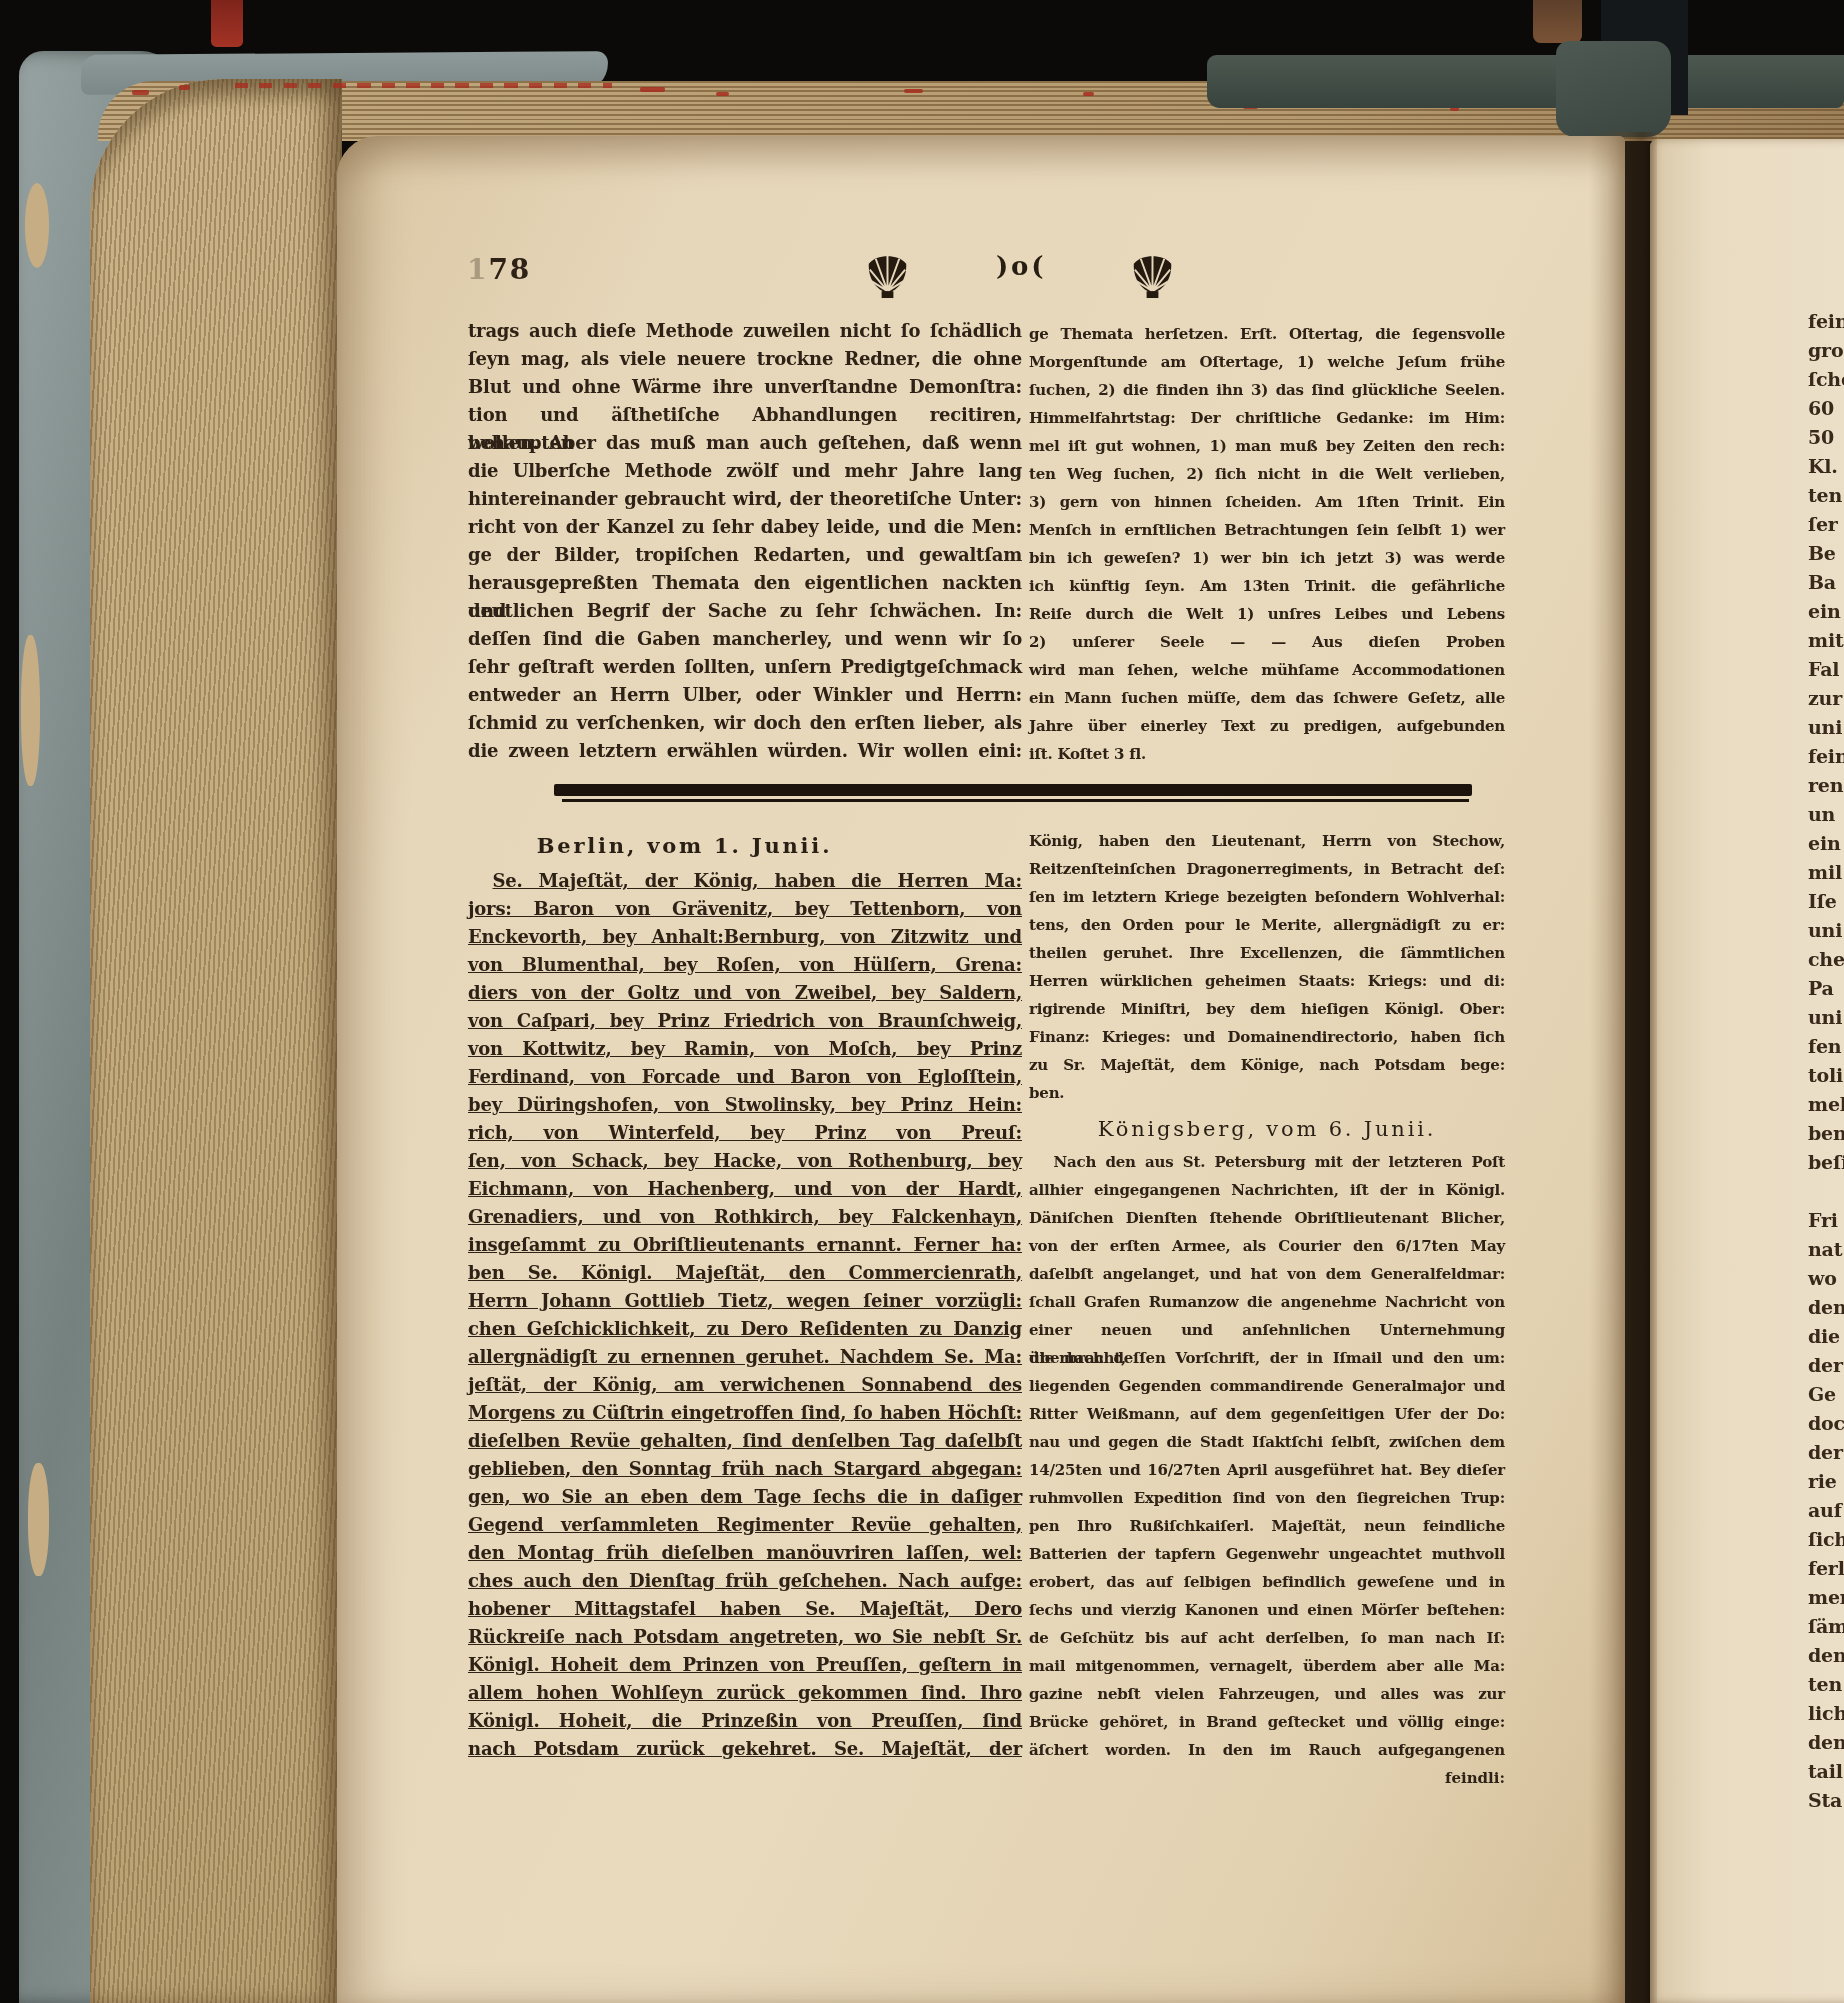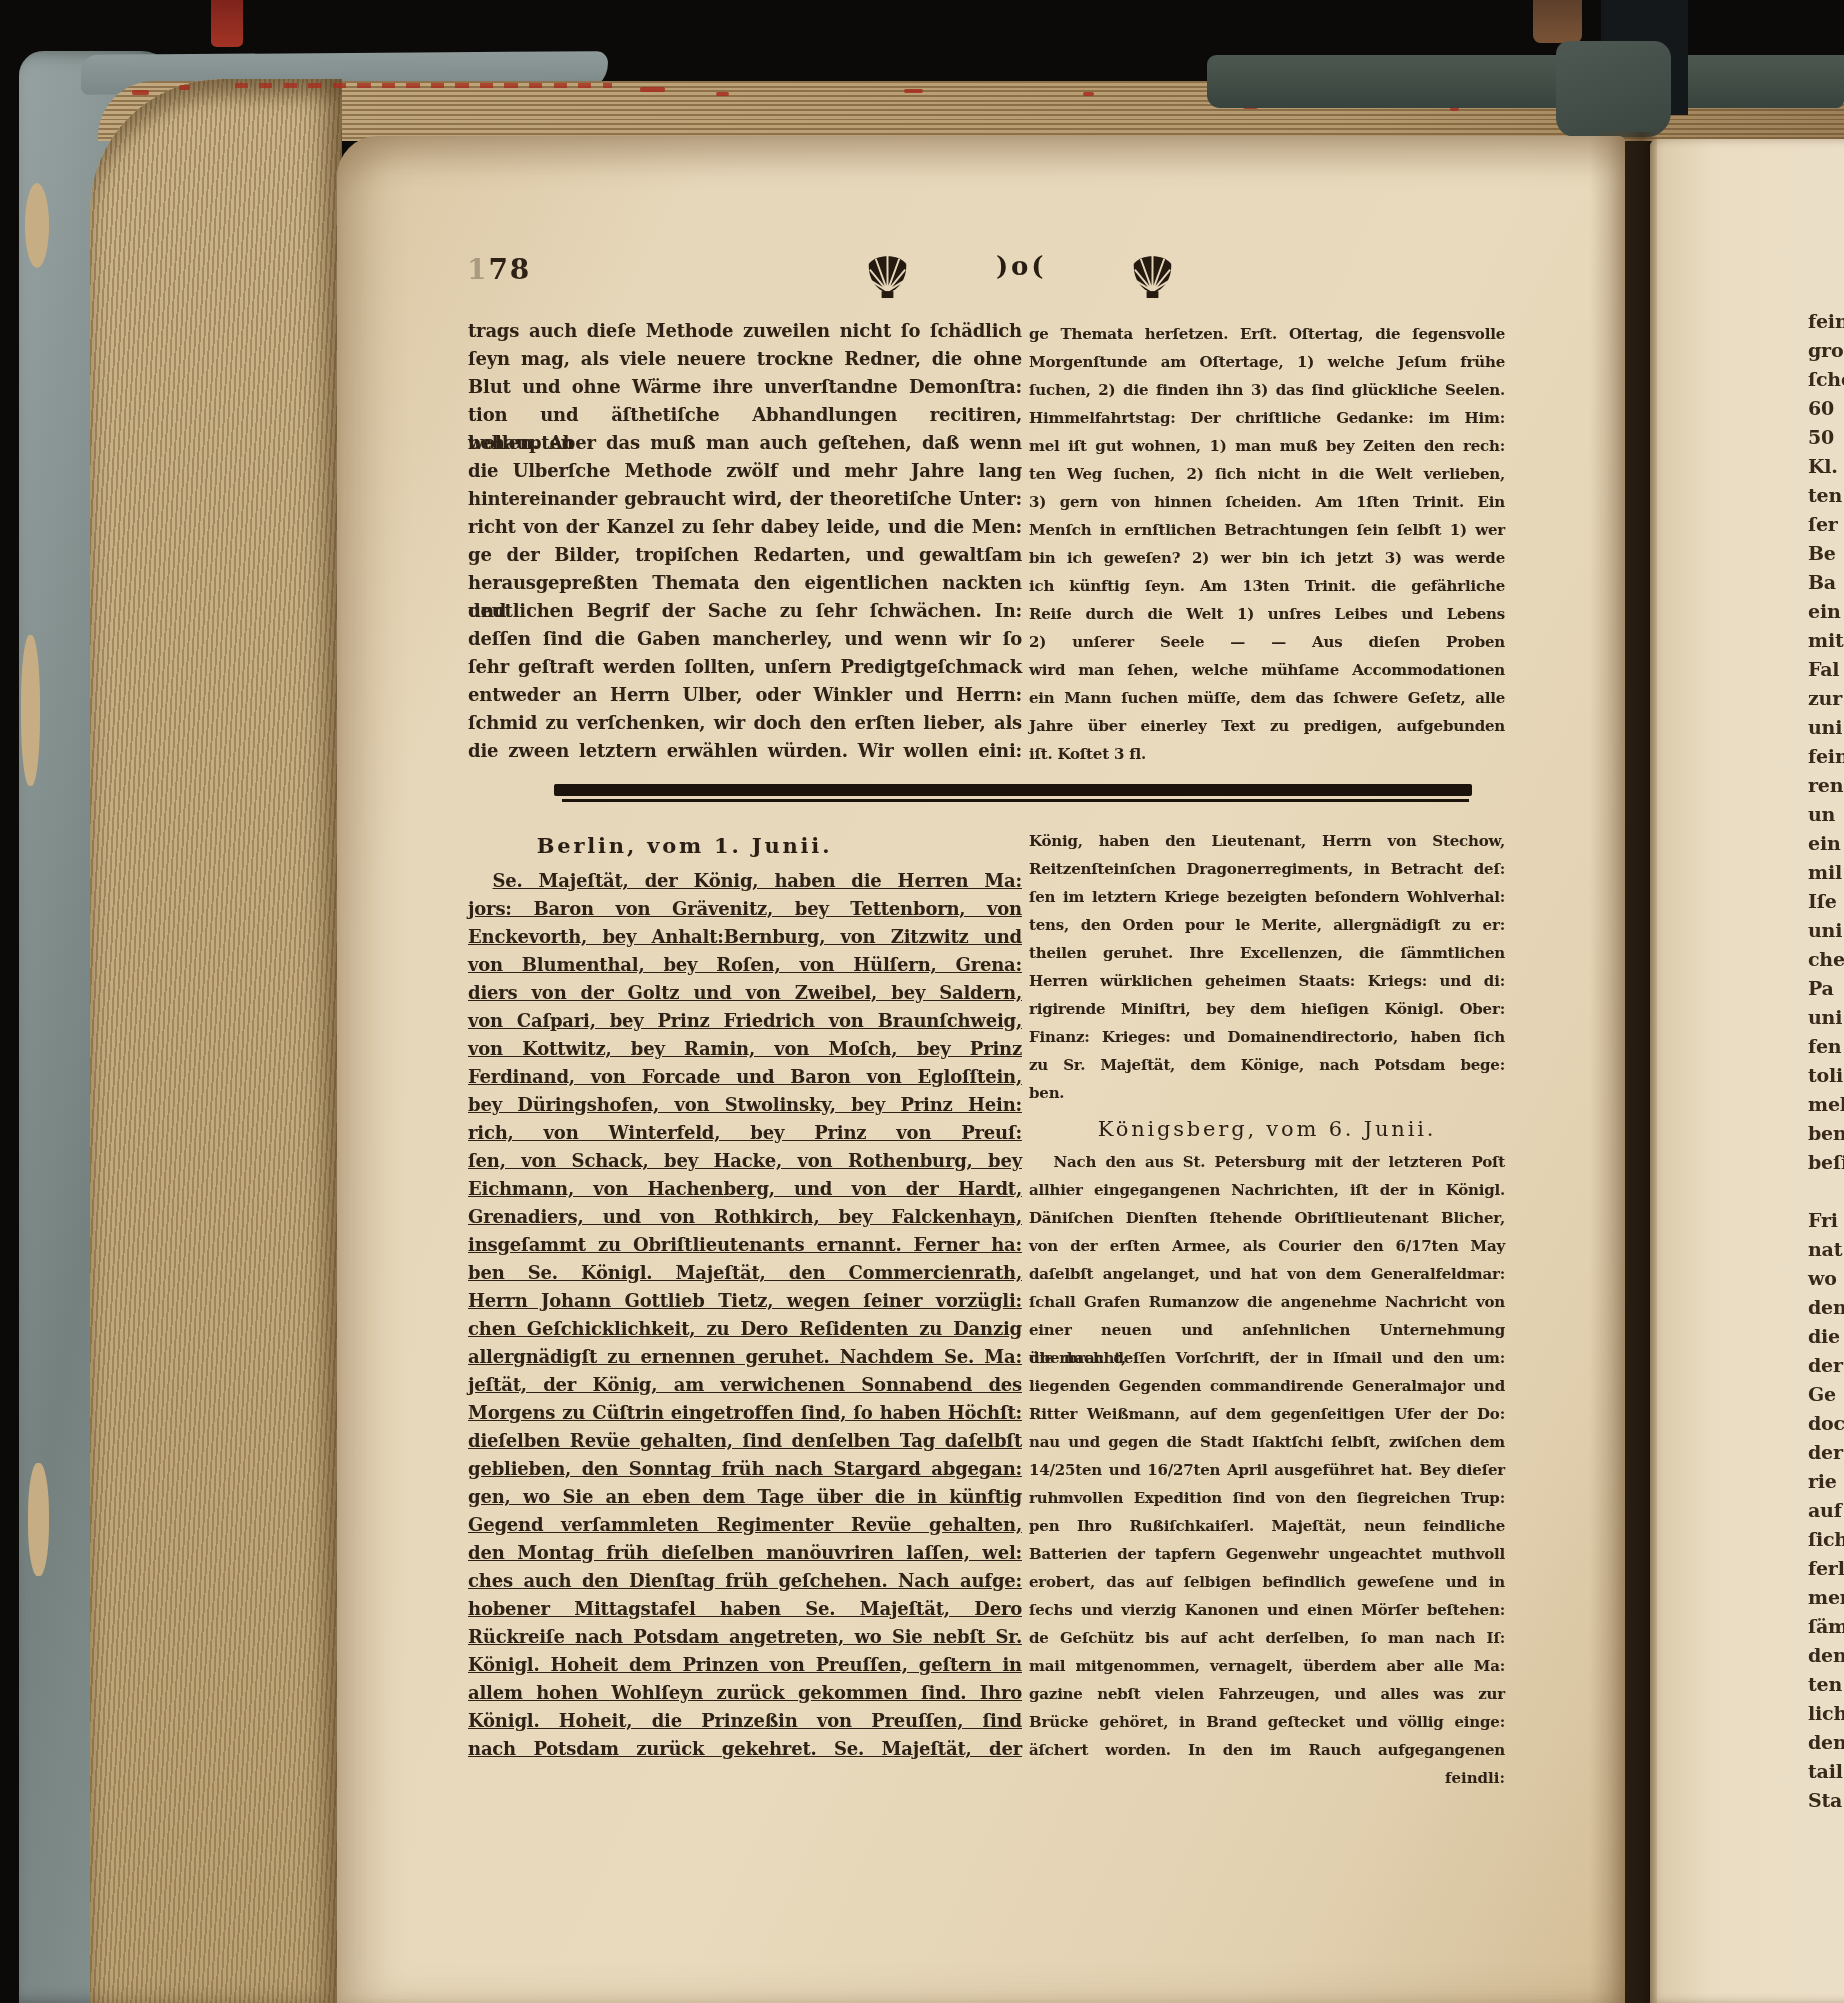--- a/index.html
+++ b/index.html
@@ -199,21 +199,21 @@
       </div>
     <div class="col txt c-right" style="left:692px;top:184px;">
         <div class="tl">ge Themata herſetzen.  Erſt. Oſtertag, die ſegensvolle</div>
         <div class="tl">Morgenſtunde am Oſtertage, 1) welche Jeſum frühe</div>
         <div class="tl">ſuchen, 2) die finden ihn 3) das ſind glückliche Seelen.</div>
         <div class="tl">Himmelfahrtstag: Der chriſtliche Gedanke: im Him:</div>
         <div class="tl">mel iſt gut wohnen, 1) man muß bey Zeiten den rech:</div>
         <div class="tl">ten Weg ſuchen, 2) ſich nicht in die Welt verlieben,</div>
         <div class="tl">3) gern von hinnen ſcheiden.  Am 1ſten Trinit.  Ein</div>
         <div class="tl">Menſch in ernſtlichen Betrachtungen ſein ſelbſt 1) wer</div>
-        <div class="tl">bin ich geweſen? 2) wer bin ich jetzt 3) was werde</div>
+        <div class="tl">bin ich geweſen? 1) wer bin ich jetzt 3) was werde</div>
         <div class="tl">ich künftig ſeyn.   Am 13ten Trinit. die gefährliche</div>
         <div class="tl">Reiſe durch die Welt 1) unſres Leibes und Lebens</div>
         <div class="tl">2) unſerer Seele  —  —  Aus dieſen Proben</div>
         <div class="tl">wird man ſehen, welche mühſame Accommodationen</div>
         <div class="tl">ein Mann ſuchen müſſe, dem das ſchwere Geſetz, alle</div>
         <div class="tl">Jahre über einerley Text zu predigen, aufgebunden</div>
         <div class="tl end">iſt.   Koſtet 3 fl.</div>
       </div>
 
     <div class="abs divider">
@@ -238,21 +238,21 @@
         <div class="tl">Grenadiers, und von Rothkirch, bey Falckenhayn,</div>
         <div class="tl">insgeſammt zu Obriſtlieutenants ernannt.  Ferner ha:</div>
         <div class="tl">ben Se. Königl. Majeſtät, den Commercienrath,</div>
         <div class="tl">Herrn Johann Gottlieb Tietz, wegen ſeiner vorzügli:</div>
         <div class="tl">chen Geſchicklichkeit, zu Dero Reſidenten zu Danzig</div>
         <div class="tl">allergnädigſt zu ernennen geruhet.  Nachdem Se. Ma:</div>
         <div class="tl">jeſtät, der König, am verwichenen Sonnabend des</div>
         <div class="tl">Morgens zu Cüſtrin eingetroffen ſind, ſo haben Höchſt:</div>
         <div class="tl">dieſelben Revüe gehalten, ſind denſelben Tag daſelbſt</div>
         <div class="tl">geblieben, den Sonntag früh nach Stargard abgegan:</div>
-        <div class="tl">gen, wo Sie an eben dem Tage über die in künftig</div>
+        <div class="tl">gen, wo Sie an eben dem Tage ſechs die in daſiger</div>
         <div class="tl">Gegend verſammleten Regimenter Revüe gehalten,</div>
         <div class="tl">den Montag früh dieſelben manöuvriren laſſen, wel:</div>
         <div class="tl">ches auch den Dienſtag früh geſchehen.  Nach aufge:</div>
         <div class="tl">hobener Mittagstafel haben Se. Majeſtät, Dero</div>
         <div class="tl">Rückreiſe nach Potsdam angetreten, wo Sie nebſt Sr.</div>
         <div class="tl">Königl. Hoheit dem Prinzen von Preuſſen, geſtern in</div>
         <div class="tl">allem hohen Wohlſeyn zurück gekommen ſind.   Ihro</div>
         <div class="tl">Königl. Hoheit, die Prinzeßin von Preuſſen, ſind</div>
         <div class="tl">nach Potsdam zurück gekehret.  Se. Majeſtät, der</div>
       </div>

